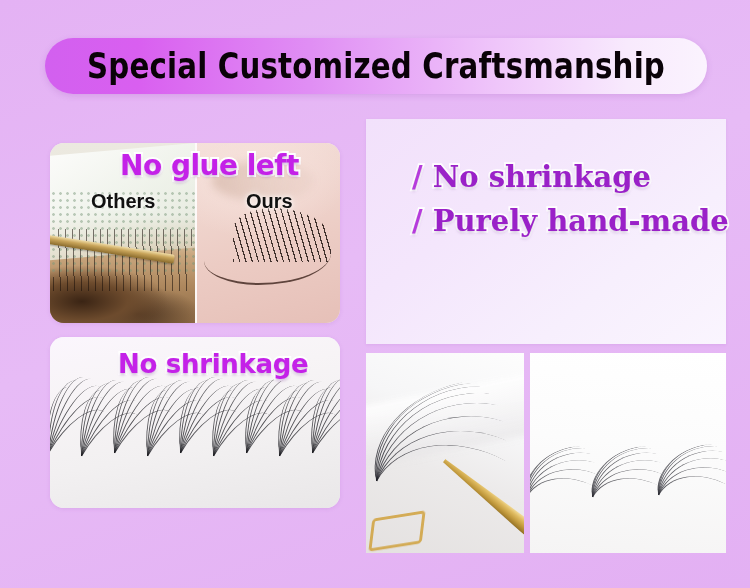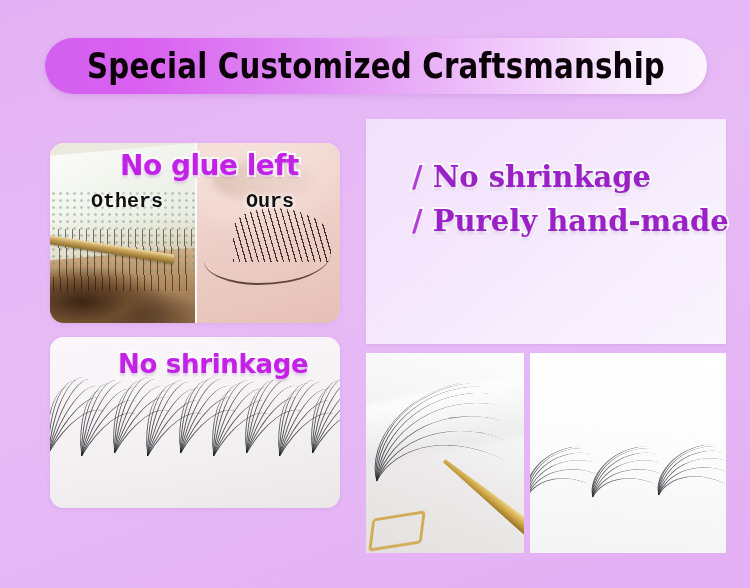--- a/index.html
+++ b/index.html
@@ -154,21 +154,20 @@
     height: 100%;
     background: rgba(255,255,255,0.85);
   }
   .label-others, .label-ours {
     position: absolute;
     top: 47px;
     font-size: 20px;
     font-weight: bold;
     color: #111;
     text-shadow: 0 0 4px rgba(255,255,255,0.95), 0 0 8px rgba(255,255,255,0.8);
-    font-family: Liberation Mono, monospace;
   }
   .label-others { left: 41px; }
   .label-ours { left: 196px; }
 
   
   .badge-text {
     position: absolute;
     font-family: "DejaVu Sans", "Liberation Sans", sans-serif;
     font-weight: bold;
     color: #c421e8;

